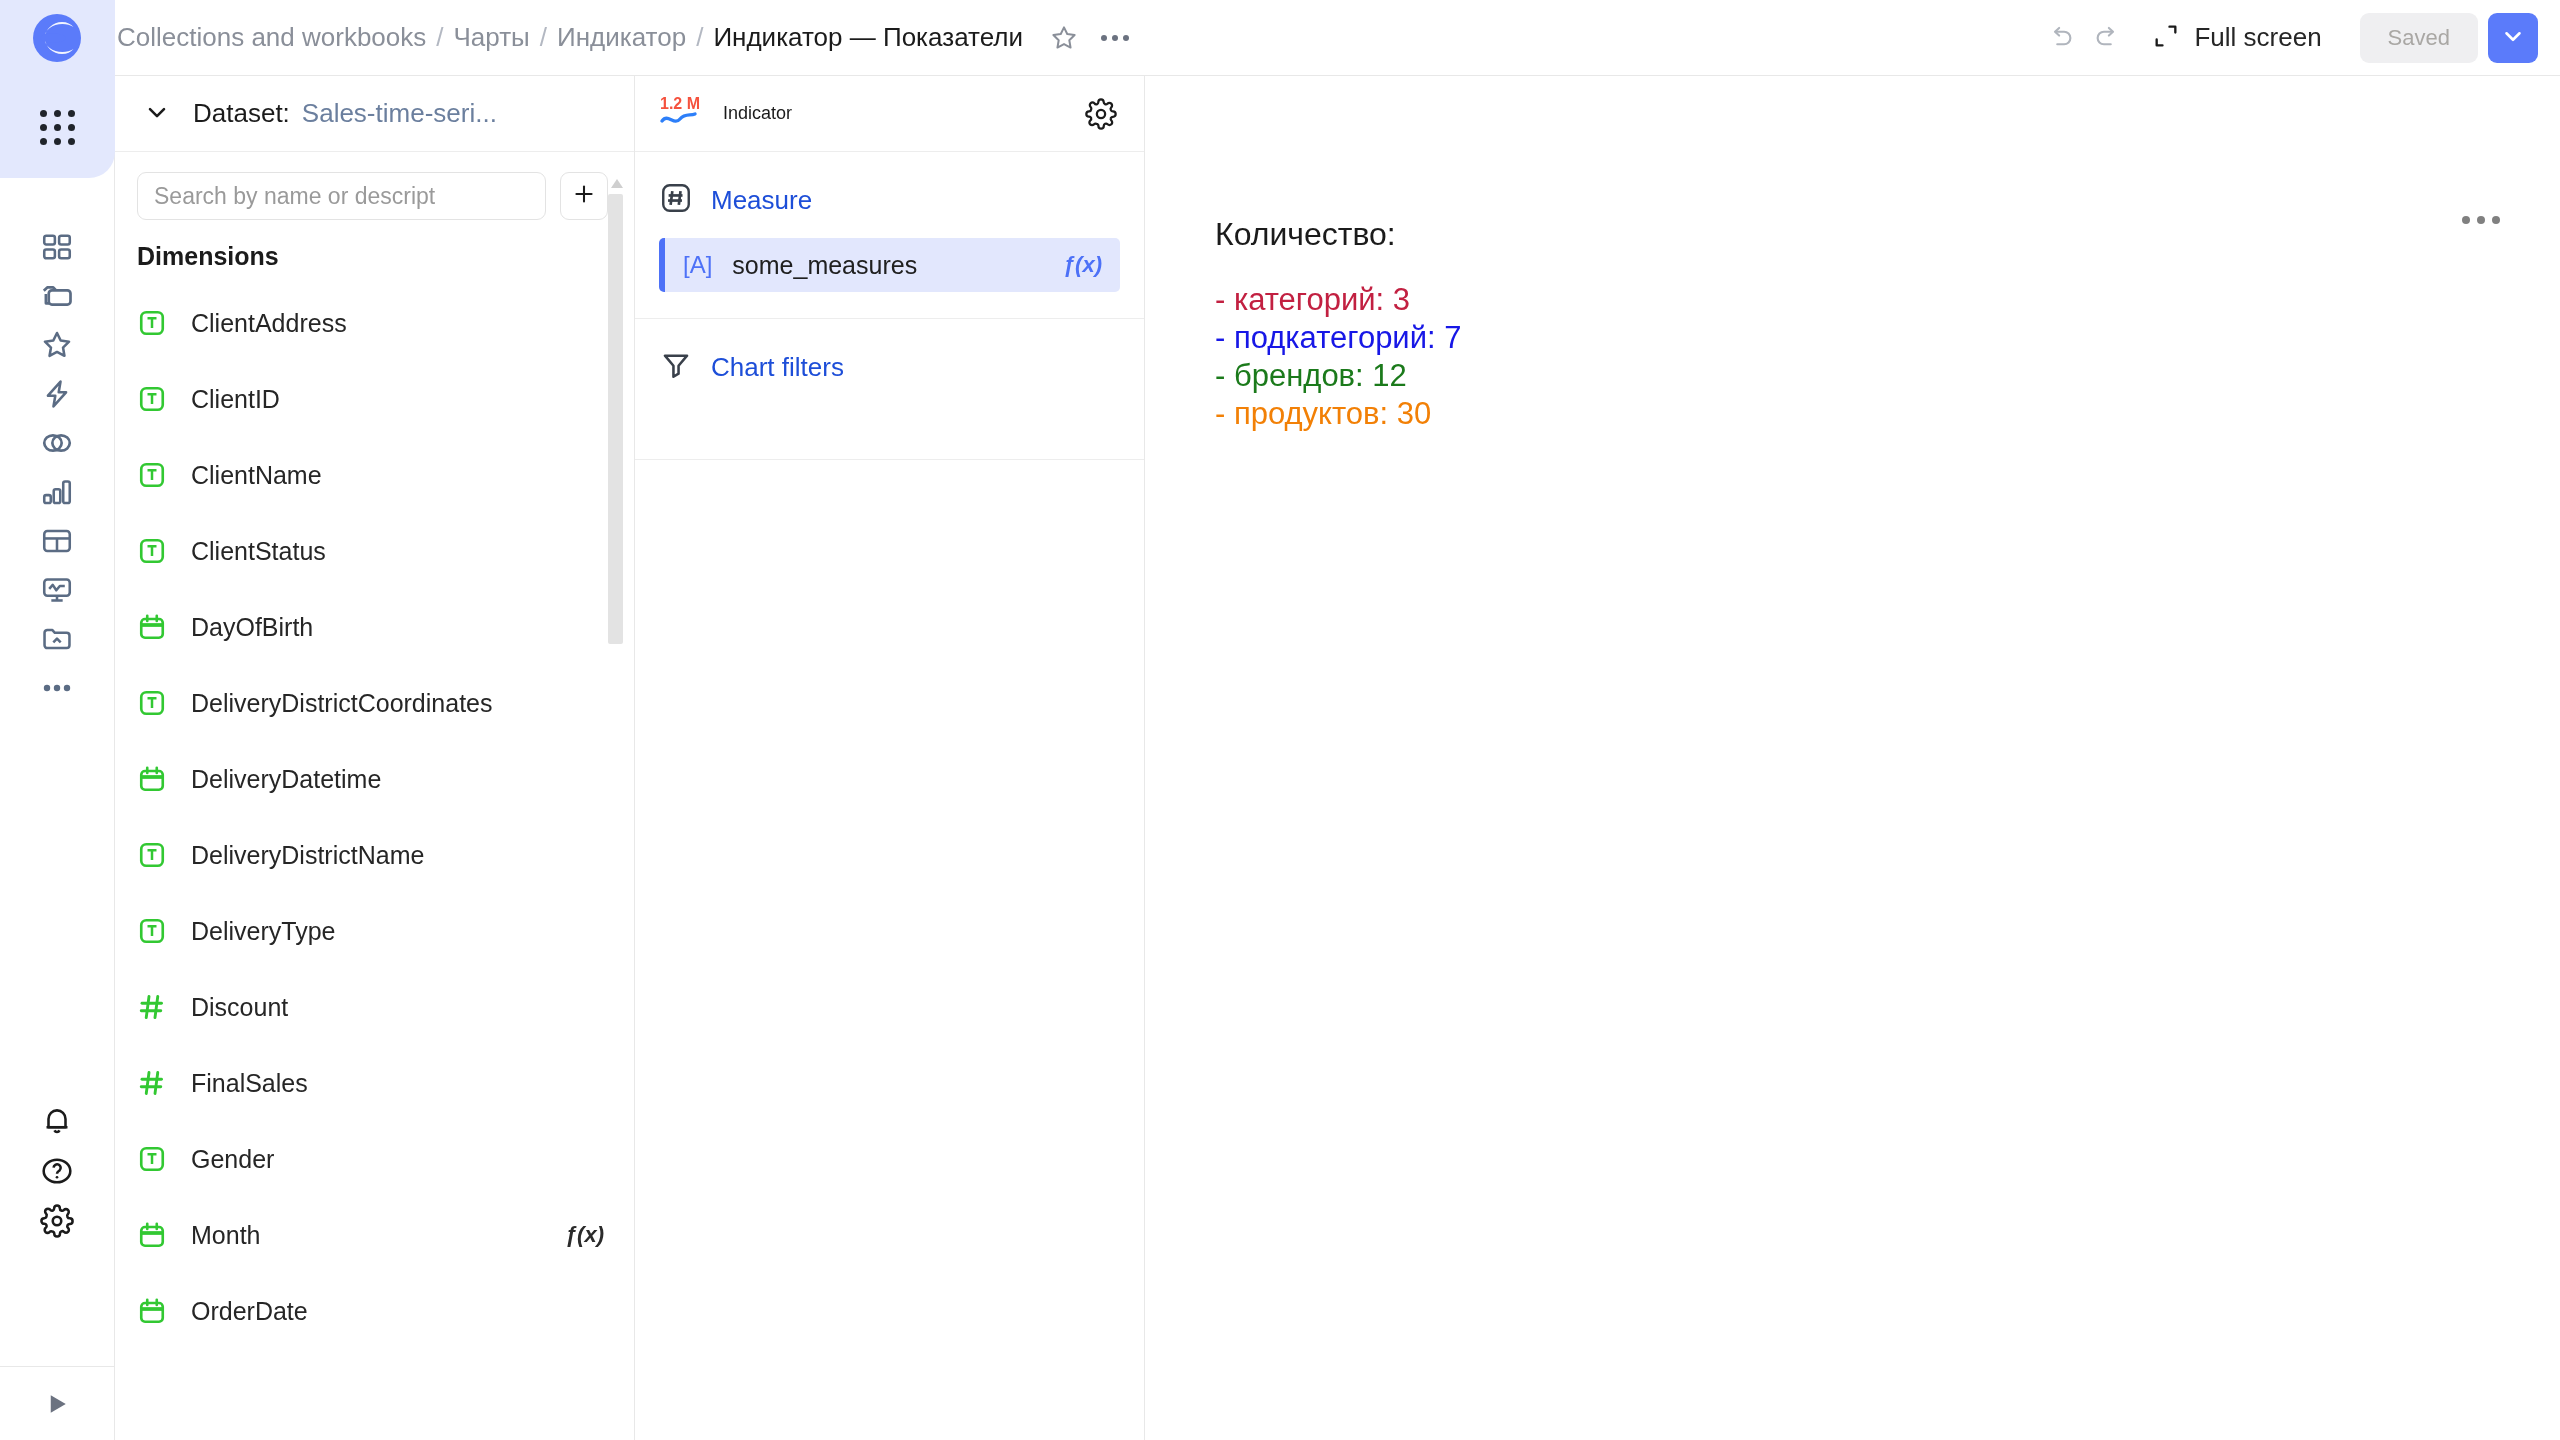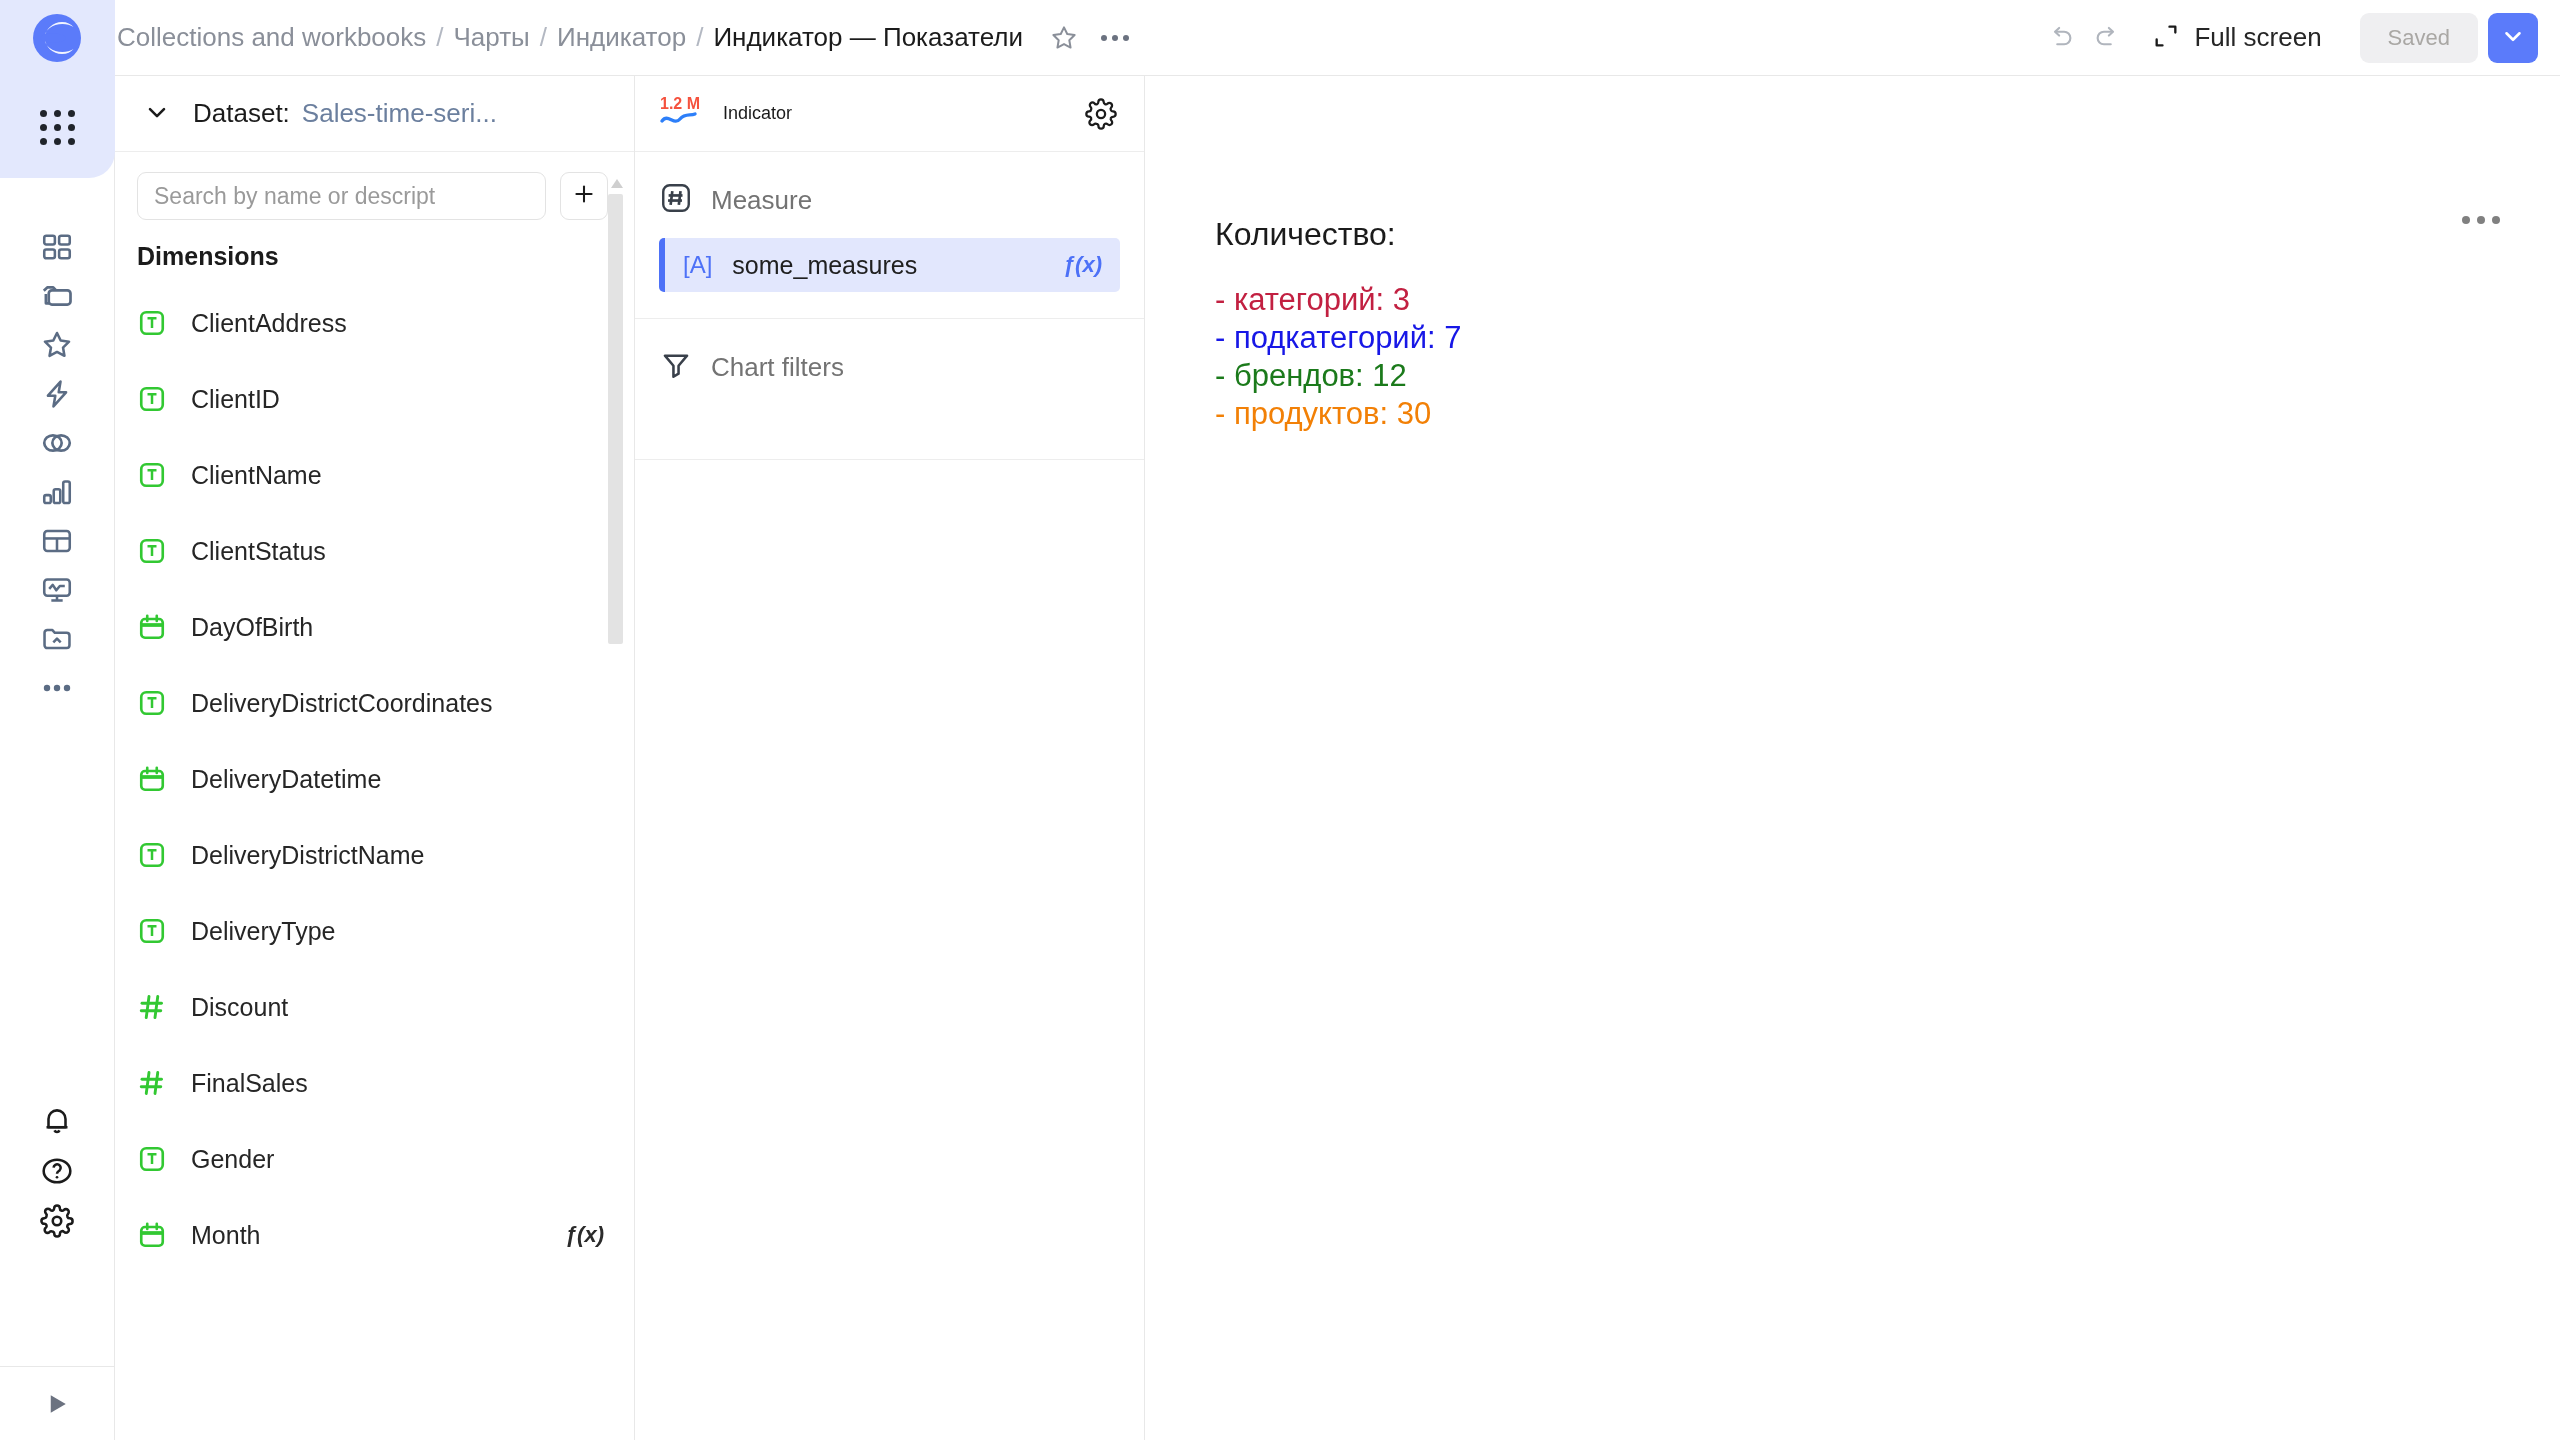--- a/index.html
+++ b/index.html
@@ -136,21 +136,21 @@
   }
   .sec-header {
     height: 76px; flex:0 0 76px; display:flex; align-items:center;
     border-bottom: 1px solid #ededed; padding: 0 22px 0 24px;
   }
   .sec-title { font-size: 18px; color:#1b1b1b; margin-left: 18px; }
   .gear-btn { margin-left:auto; width:42px; height:42px; display:flex;align-items:center;justify-content:center;cursor:pointer;}
   .sec-block { padding: 26px 24px 26px 24px; border-bottom:1px solid #ededed; }
   .sec-block.nb { border-bottom: none; }
   .sec-row { display:flex; align-items:center; height: 44px; }
-  .sec-row-label { font-size: 26px; color:#737373; margin-left: 18px; }
+  .sec-row-label { font-size: 26px; color:#1d4ed8; margin-left: 18px; }
   .chip {
     margin-top: 16px; height: 54px; display:flex; align-items:center;
     background:#e2e7fd; border-radius: 5px; border-left: 6px solid #4d71f7;
     padding-left: 18px; padding-right: 18px; cursor:pointer;
   }
   .chip-icon { font-size: 24px; color:#4d71f7; font-weight: 500; }
   .chip-name { font-size: 25px; color:#202020; margin-left: 20px; }
   .chip-fx { margin-left:auto; font-size:22px; font-style: italic; font-weight:bold; color:#4d71f7;}
 
   
@@ -380,20 +380,31 @@
               <span class="field-icon">
                 <svg width="30" height="30" viewBox="0 0 24 24" fill="none" stroke="#32C832" stroke-width="2.1">
                   <rect x="3.4" y="5.6" width="17.2" height="15" rx="3"></rect>
                   <line x1="3.4" y1="10.4" x2="20.6" y2="10.4" stroke-width="3"></line>
                   <line x1="8.2" y1="3" x2="8.2" y2="7.2" stroke-linecap="round"></line>
                   <line x1="15.8" y1="3" x2="15.8" y2="7.2" stroke-linecap="round"></line>
                 </svg>
               </span>
               <span class="field-name">Month</span>
               <span class="field-fx">ƒ(x)</span>
+            </div>
+            <div class="field-row">
+              <span class="field-icon">
+                <svg width="30" height="30" viewBox="0 0 24 24" fill="none" stroke="#32C832" stroke-width="2.1">
+                  <rect x="3.4" y="5.6" width="17.2" height="15" rx="3"></rect>
+                  <line x1="3.4" y1="10.4" x2="20.6" y2="10.4" stroke-width="3"></line>
+                  <line x1="8.2" y1="3" x2="8.2" y2="7.2" stroke-linecap="round"></line>
+                  <line x1="15.8" y1="3" x2="15.8" y2="7.2" stroke-linecap="round"></line>
+                </svg>
+              </span>
+              <span class="field-name">OrderDate</span>
             </div>
           </div>
       </div>
 
       <div class="ds-scroll">
         <div class="ds-scroll-up">
           <svg width="14" height="12" viewBox="0 0 14 12">
               <polygon points="7,1 13,10 1,10" fill="#cfcfcf"></polygon>
             </svg>
         </div>

